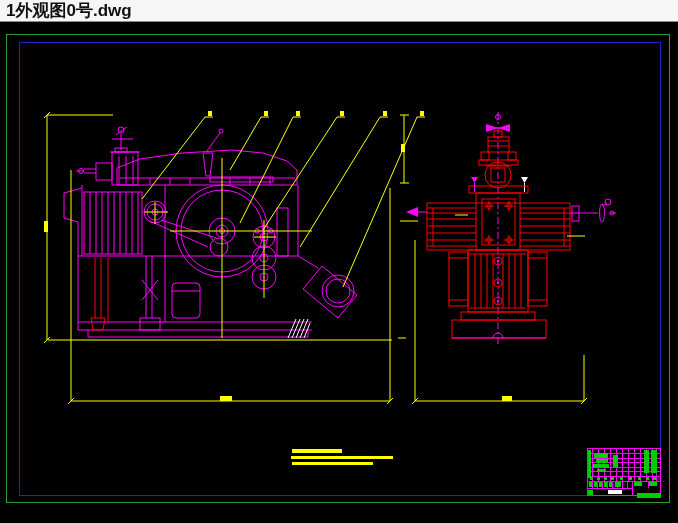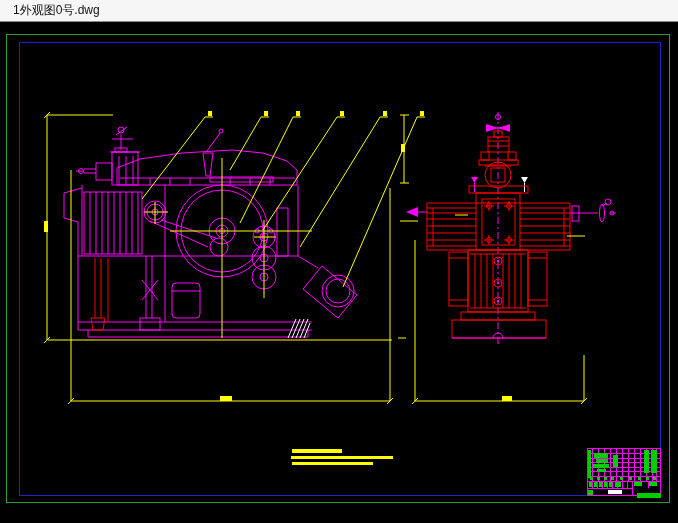--- a/index.html
+++ b/index.html
@@ -9,22 +9,22 @@
     font-family:"Liberation Sans",sans-serif;
   }
   .titlebar{
     position:absolute;top:0;left:0;width:678px;height:22px;
     background:var(--titlebar_bg,#f6f6f6);
     border-bottom:1px solid #8a8a8a;
     box-sizing:border-box;
     display:flex;align-items:center;
   }
   .titlebar .title{
-    font-size:12px;color:var(--titlebar_text,#111);
-    padding-left:13px;white-space:nowrap;
+    font-size:17px;color:var(--titlebar_text,#111);
+    padding-left:6px;white-space:nowrap;font-weight:bold;
   }
   .canvas{
     position:absolute;top:22px;left:0;width:678px;height:501px;
     background:var(--canvas_bg,#000);
   }
   svg{position:absolute;top:0;left:0;}
   .gr{stroke:var(--outer_border,#2e9b2e);fill:none;stroke-width:1;}
   .bl{stroke:var(--inner_border,#2222cc);fill:none;stroke-width:1;}
   .mg{stroke:var(--primary,#ff00ff);fill:none;stroke-width:1;}
   .rd{stroke:var(--secondary,#ff0000);fill:none;stroke-width:1;}

